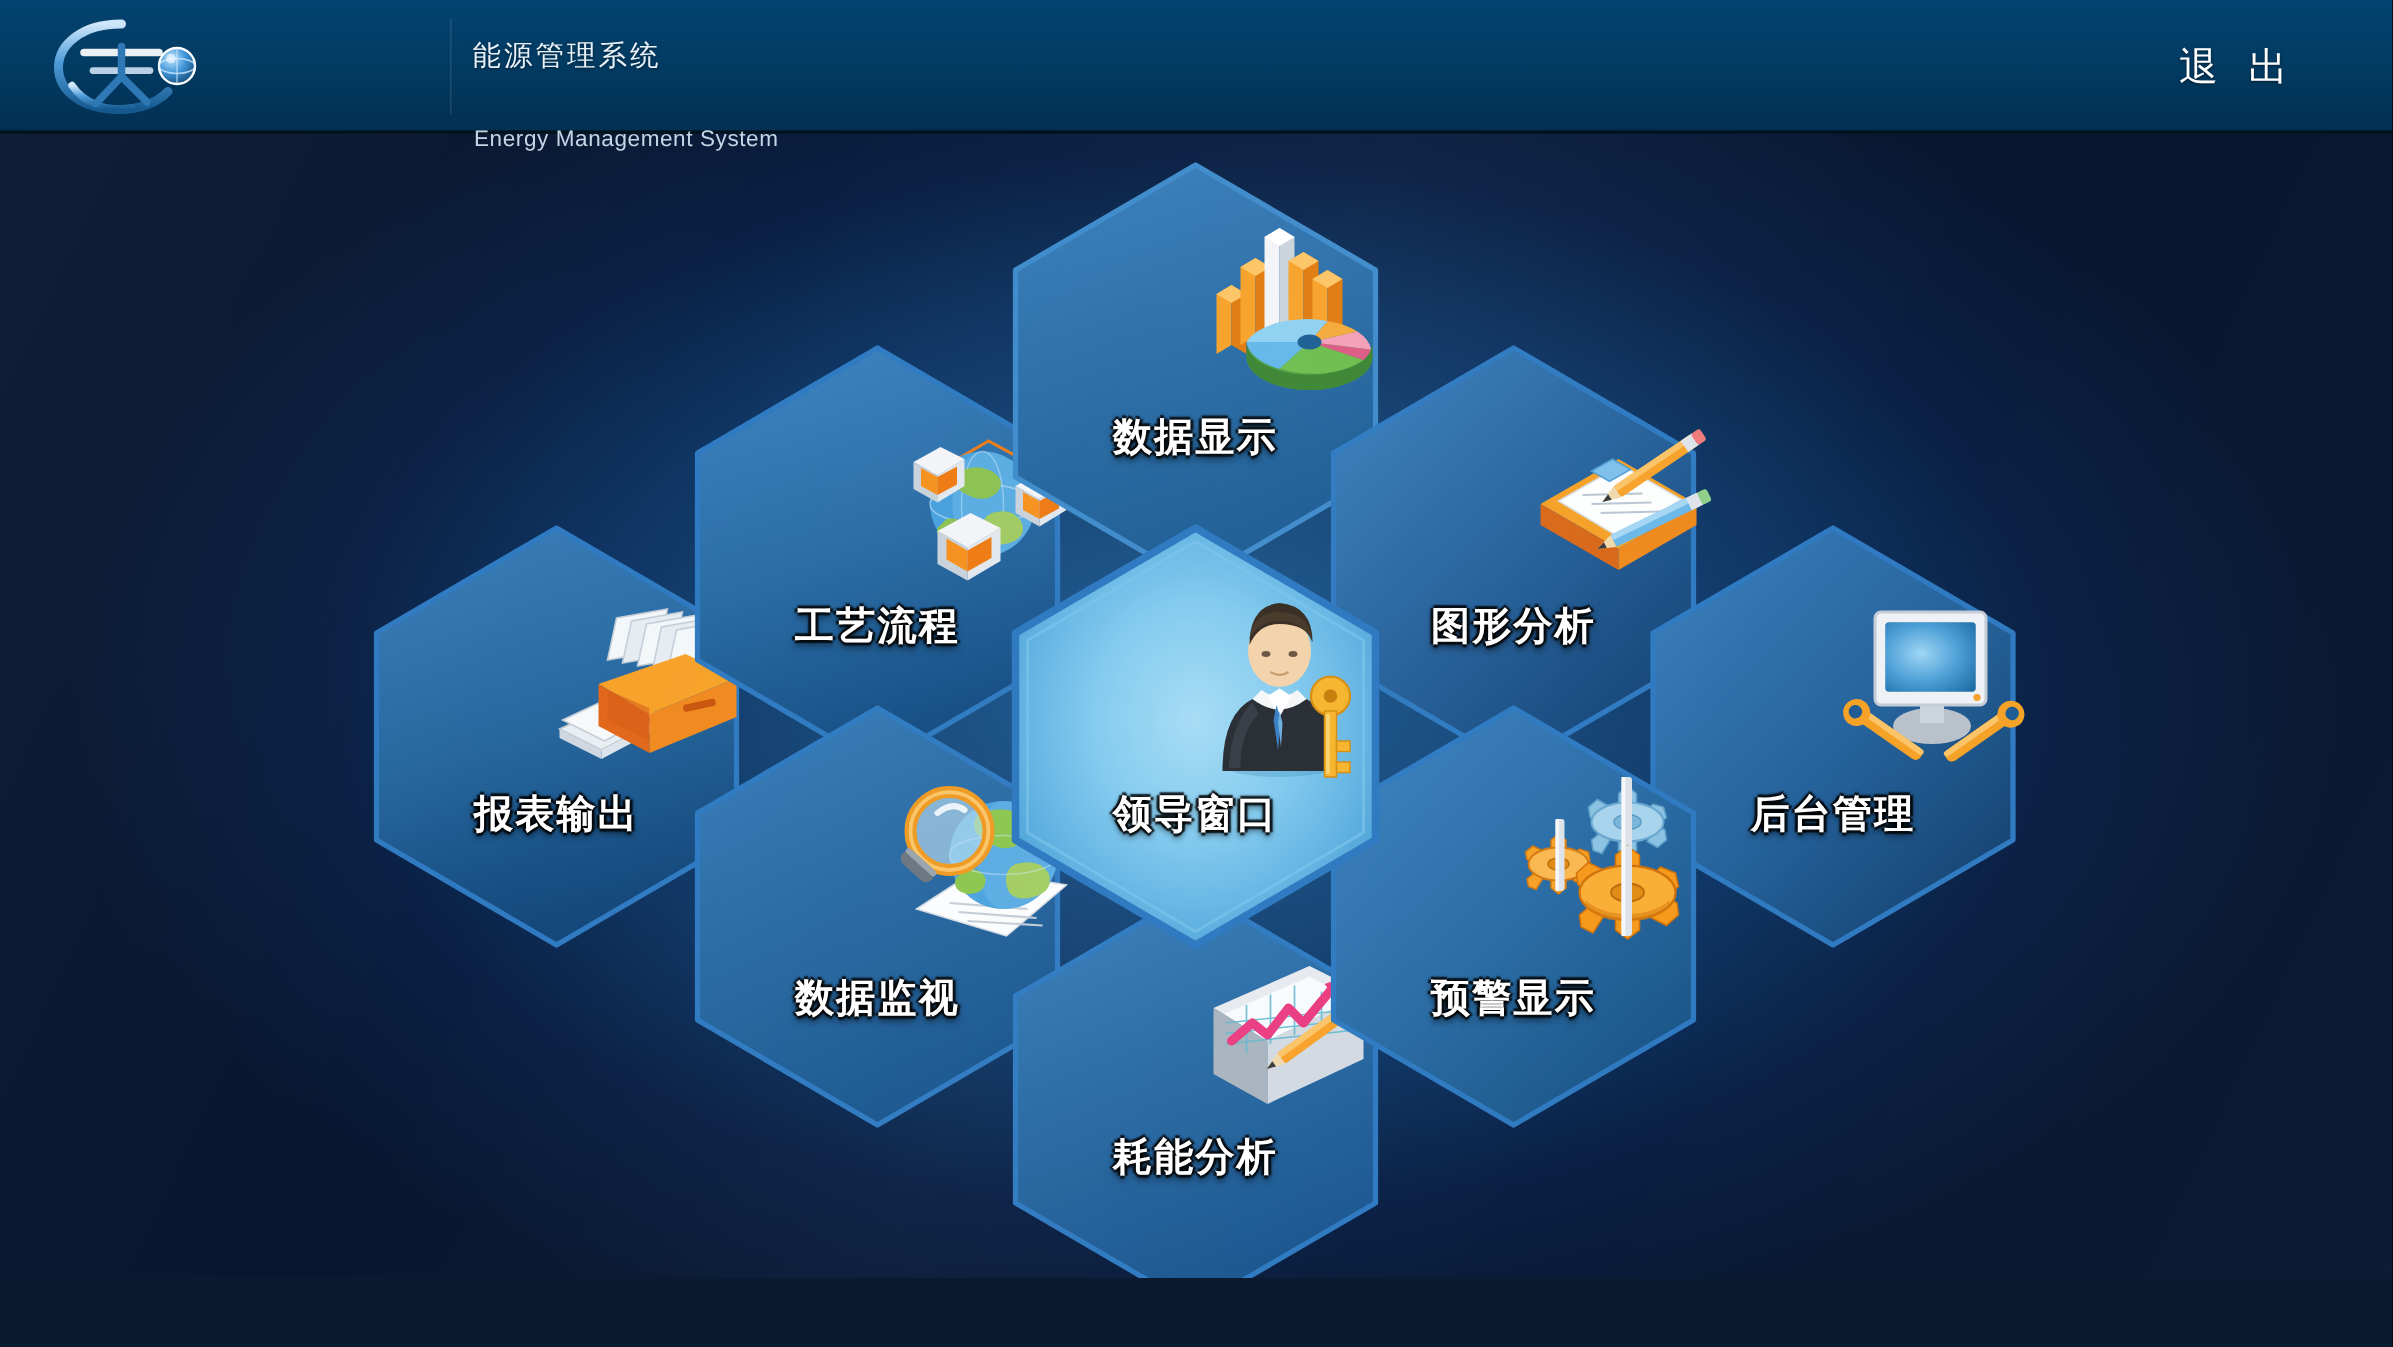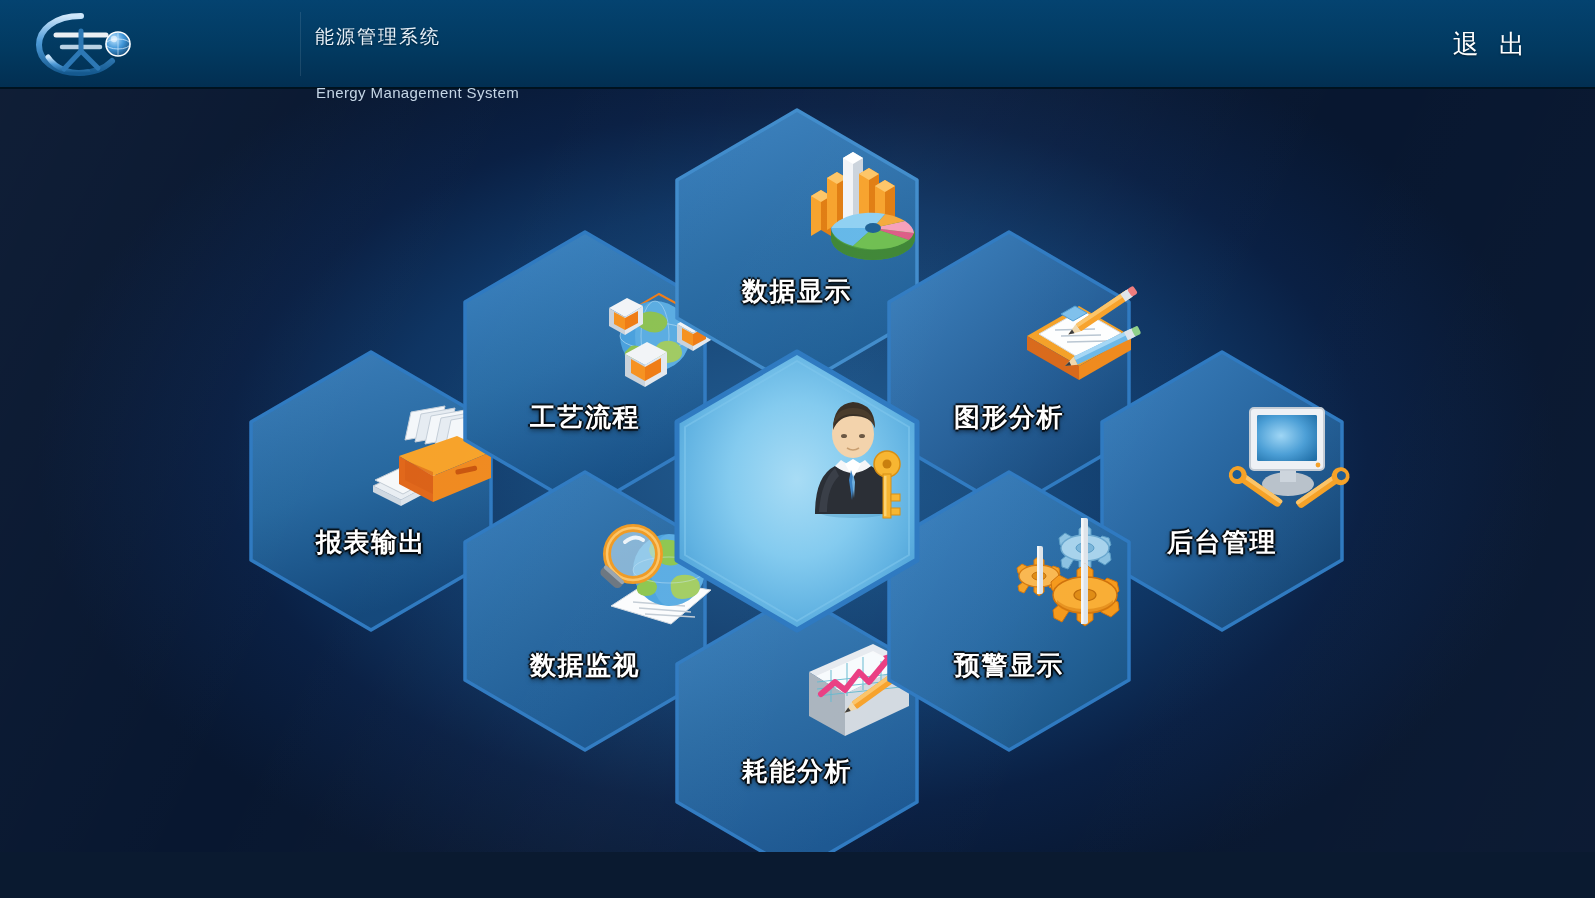--- a/index.html
+++ b/index.html
@@ -471,20 +471,21 @@
               <circle cx="14" cy="12" r="13" fill="#f7b632"></circle>
               <circle cx="14" cy="12" r="13" fill="none" stroke="#d88f14" stroke-width="1.5"></circle>
               <circle cx="14" cy="12" r="4.5" fill="#c97f0e"></circle>
               <rect x="10" y="22" width="8" height="44" fill="#f7b632" stroke="#d88f14" stroke-width="1"></rect>
               <rect x="18" y="42" width="9" height="7" fill="#f7b632" stroke="#d88f14" stroke-width="1"></rect>
               <rect x="18" y="56" width="9" height="7" fill="#f7b632" stroke="#d88f14" stroke-width="1"></rect>
               <rect x="11" y="24" width="2.5" height="40" fill="#fdd87c" opacity=".85"></rect>
             </g>
           </svg>
         </div>
+        <div class="label lbl-center" style="top:177px;">领导窗口</div>
       </div>
 
       <div class="hex" style="left:461px; top:379px;">
         <svg width="248" height="286" viewBox="0 0 248 286">
           <defs>
             <linearGradient id="gA6" x1="0" y1="0" x2="0.45" y2="1">
               <stop offset="0" stop-color="#3a80bd"></stop>
                 <stop offset=".5" stop-color="#2a6ba4"></stop>
               <stop offset="1" stop-color="#1a5790"></stop>
             </linearGradient>

